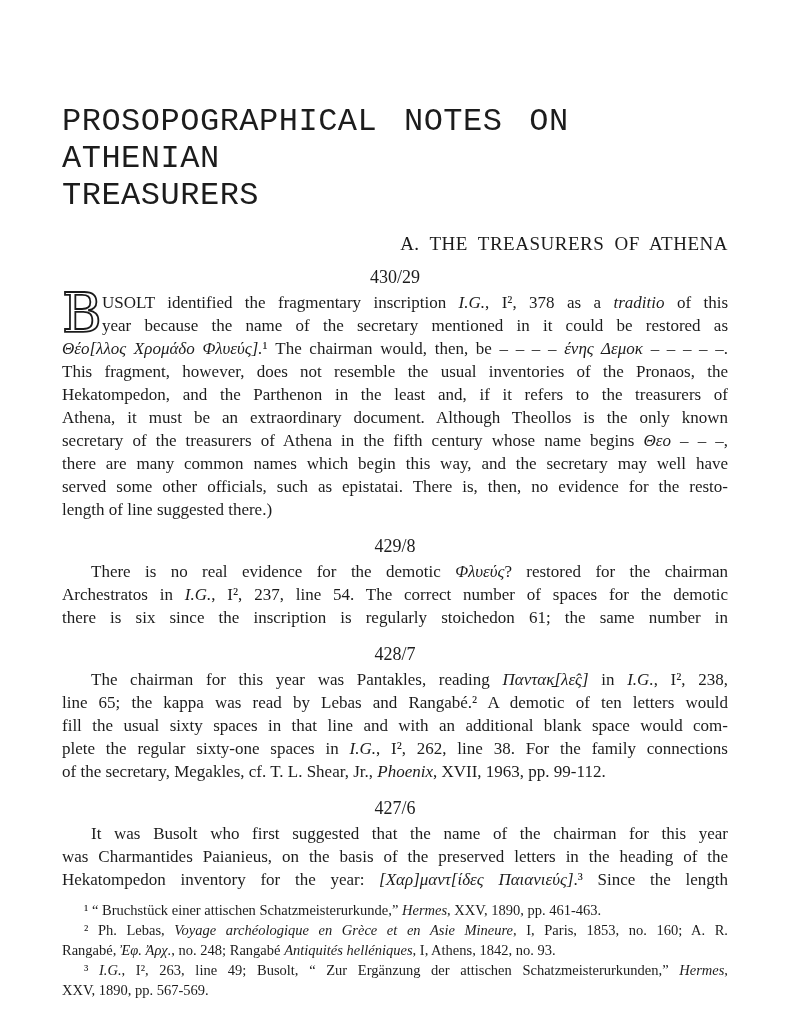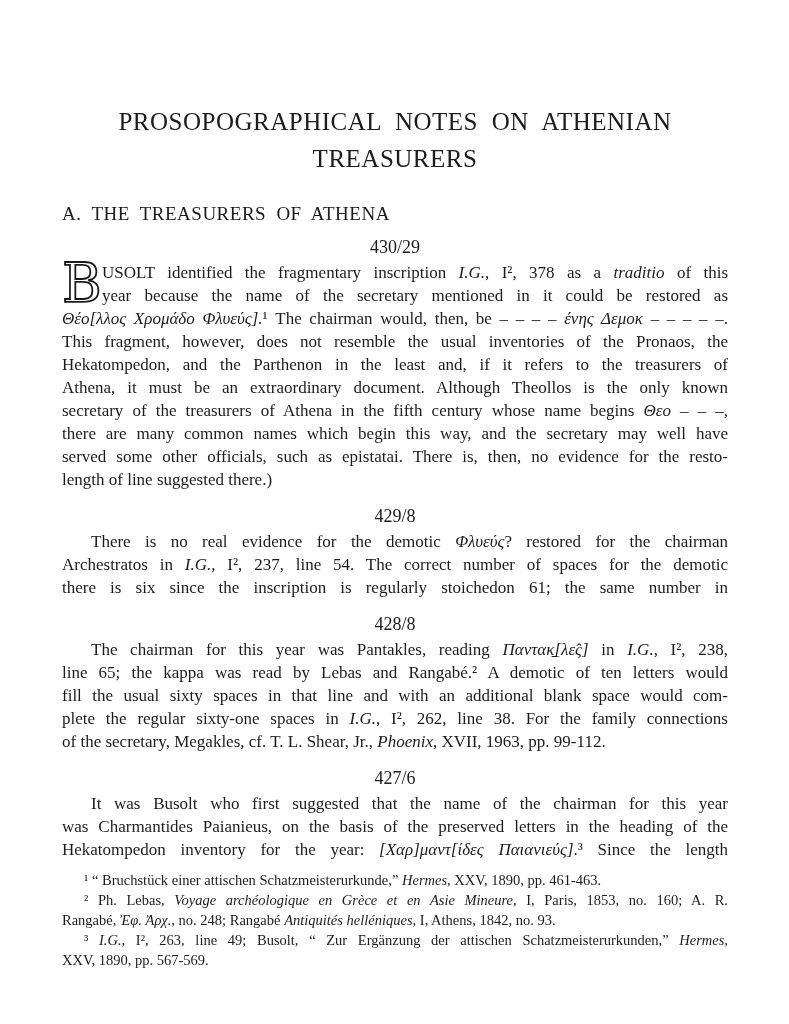--- a/index.html
+++ b/index.html
@@ -7,27 +7,26 @@
     position:relative;
     width:789px;height:1024px;
     background:#ffffff;
     color:#1c1c1c;
     font-family:"Liberation Serif","DejaVu Serif",serif;
     overflow:hidden;
     margin:0 auto;
   }
   .content{padding:103px 61px 0 62px;}
   .title{
-    text-align:center;
-    font-size:25px;line-height:37px;
-    letter-spacing:0.5px;word-spacing:7px;
+    font-size:32px;line-height:37px;
+    letter-spacing:0.5px;word-spacing:7px;font-family:Liberation Mono, monospace;
   }
   .subject{
-    margin-top:24px;
-    text-align:left;
+    margin-top:17px;
+    text-align:right;
     font-size:19px;line-height:26px;
     letter-spacing:0.5px;word-spacing:5px;
   }
   .year{
     text-align:center;
     font-size:18px;line-height:23px;
     margin-top:9px;margin-bottom:2px;
   }
   .year.later{margin-top:14px;}
   .para{font-size:17px;line-height:23px;}
@@ -93,21 +92,21 @@
     </div>
 
     <div class="year later">429/8</div>
 
     <div class="para">
       <div class="ln ind">There is no real evidence for the demotic <i>Φλυεύς</i>? restored for the chairman</div>
       <div class="ln">Archestratos in <i>I.G.</i>, I², 237, line 54. The correct number of spaces for the demotic</div>
       <div class="ln">there is six since the inscription is regularly stoichedon 61; the same number in</div>
     </div>
 
-    <div class="year later">428/8</div>
+    <div class="year later">428/7</div>
 
     <div class="para">
       <div class="ln ind">The chairman for this year was Pantakles, reading <i>Παντακ̱[λε̂ς]</i> in <i>I.G.</i>, I², 238,</div>
       <div class="ln">line 65; the kappa was read by Lebas and Rangabé.² A demotic of ten letters would</div>
       <div class="ln">fill the usual sixty spaces in that line and with an additional blank space would com-</div>
       <div class="ln">plete the regular sixty-one spaces in <i>I.G.</i>, I², 262, line 38. For the family connections</div>
       <div class="ln last">of the secretary, Megakles, cf. T. L. Shear, Jr., <i>Phoenix</i>, XVII, 1963, pp. 99-112.</div>
     </div>
 
     <div class="year later">427/6</div>

